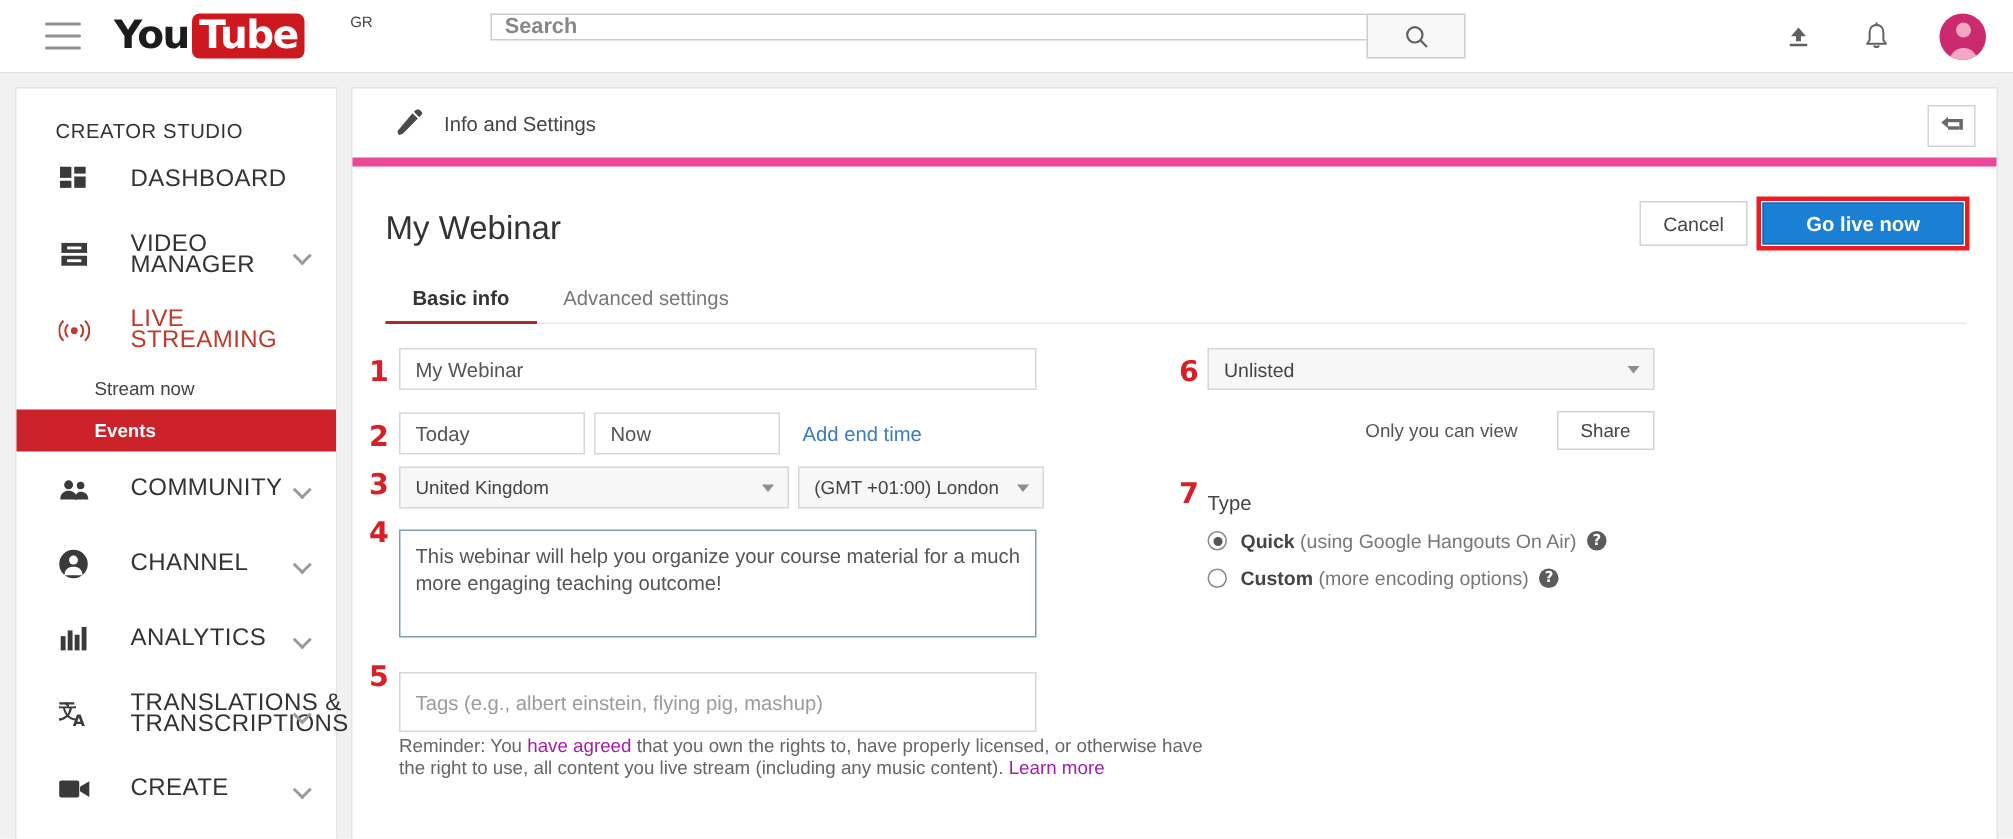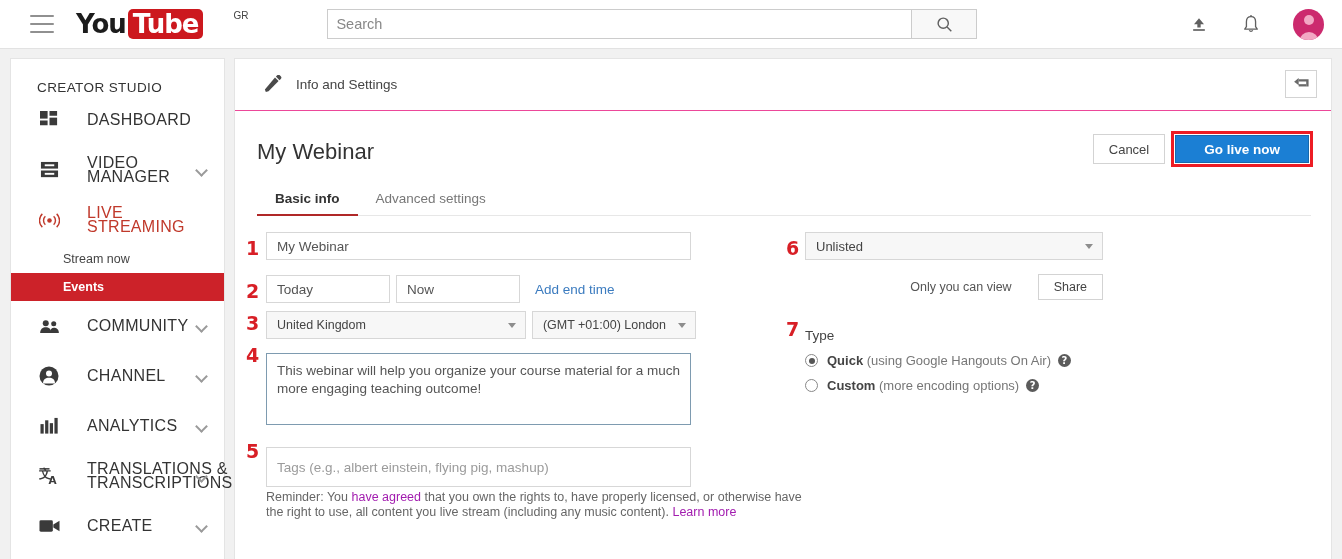--- a/index.html
+++ b/index.html
@@ -45,25 +45,25 @@
     border-radius: 5px; padding: 0 5px;
     line-height: 30px; margin-left: 2px;
   }
   .logo-country {
     font-size: 10px; color: #444; margin-left: 2px;
     line-height: 12px; margin-top: 1px; padding-left: 28px;
   }
 
   #search-wrap { margin-left: 79px; display: flex; }
   #search-input {
-    width: 584px; height: 30px;
+    width: 584px; height: 18px;
     border: 1px solid #ccc; border-right: none;
     padding: 0 8px; font-size: 14.5px; color: #333;
     font-family: "Liberation Sans", sans-serif;
-    background: #fff; outline: none;
+    background: #fff; outline: none; font-weight: bold;
   }
   #search-input::placeholder { color: #888; }
   #search-btn {
     width: 66px; height: 30px;
     border: 1px solid #ccc; background: #f8f8f8;
     display: flex; align-items: center; justify-content: center;
     cursor: pointer;
   }
 
   #topbar-right {
@@ -122,21 +122,21 @@
     background: #cc2229; color: #fff; font-weight: bold;
   }
 
   
   #main {
     position: absolute; left: 234px; top: 58px;
     width: 1098px; height: 501px;
     background: #fff; border: 1px solid #e4e4e4; border-bottom: none;
   }
   #main-head {
-    height: 52px; border-bottom: 1px solid #ec4899;
+    height: 52px; border-bottom: 6px solid #ec4899;
     display: flex; align-items: center; position: relative;
   }
   #pencil-wrap { margin-left: 28px; display: flex; align-items: center; }
   #info-settings-label { margin-left: 14px; font-size: 13.5px; color: #444; }
   #back-btn {
     position: absolute; right: 14px; top: 11px;
     width: 32px; height: 28px;
     border: 1px solid #d3d3d3; background: #fff;
     display: flex; align-items: center; justify-content: center; cursor: pointer;
   }

